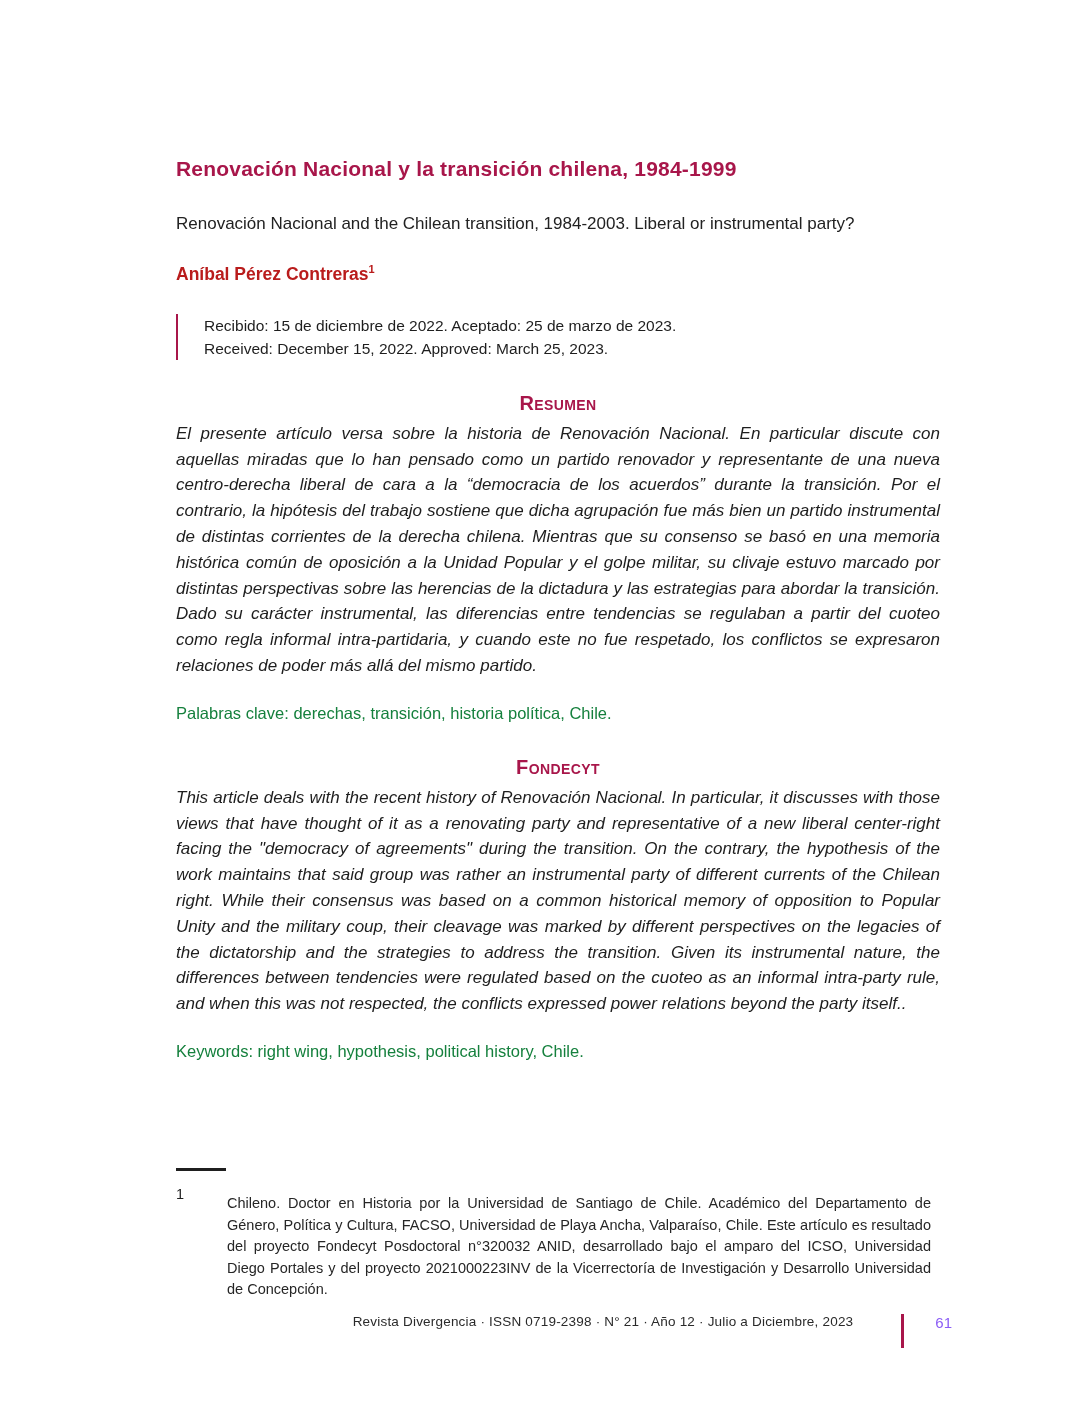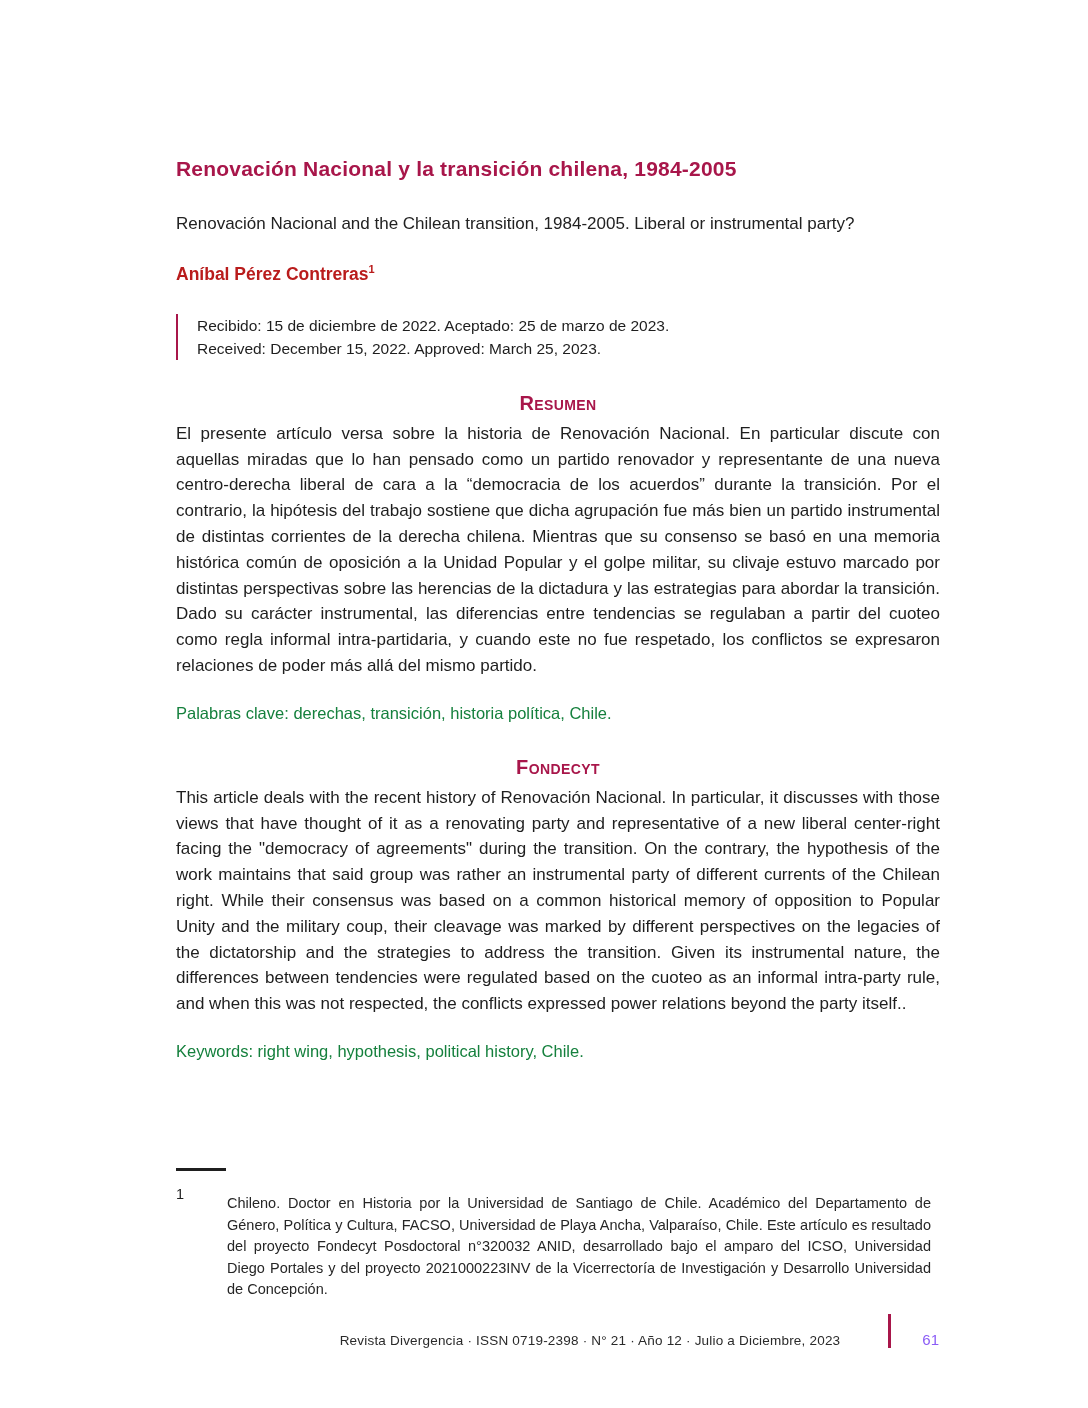--- a/index.html
+++ b/index.html
@@ -38,41 +38,42 @@
   .author {
     margin: 28px 0 0 0;
     font-size: 17.5px;
     font-weight: 700;
     color: #b91c1c;
   }
   .author sup { font-size: 11px; font-weight: 700; }
   .dates {
     margin: 29px 0 0 0;
     border-left: 2px solid #a8164a;
-    padding-left: 19px;
+    padding-left: 26px;
     font-size: 15.5px;
     line-height: 23px;
     color: #1e1e1e;
   }
   .section-heading {
     margin: 31px 0 0 0;
     font-size: 20px;
     line-height: 24px;
     font-weight: 700;
     color: #a8164a;
     font-variant: small-caps;
     letter-spacing: 0.4px;
     text-align: center;
   }
   .body-text {
     margin: 6px 0 0 0;
     font-size: 17px;
     line-height: 25.8px;
     text-align: justify;
     color: #1e1e1e;
+    font-style: italic;
   }
   .keywords-line {
     margin: 23px 0 0 0;
     font-size: 16.5px;
     line-height: 22px;
     color: #15803d;
   }
   .footnote-block {
     position: absolute;
     left: 176px;
@@ -95,23 +96,23 @@
   .footnote-text {
     margin: 9px;
     font-size: 14.5px;
     line-height: 21.5px;
     text-align: justify;
     color: #262626;
   }
   .footer {
     position: absolute;
     top: 1314px;
-    right: 149px;
+    right: 136px;
     display: flex;
-    align-items: flex-end;
+    align-items: flex-start;
   }
   .footer-journal {
     font-size: 13.5px;
     color: #2a2a2a;
     letter-spacing: 0.2px;
   }
   .footer-bar {
     width: 3px;
     height: 34px;
     background: #a8164a;
@@ -123,24 +124,24 @@
     margin-left: 31px;
   }
 </style>
 </head>
 <body>
 
 <div class="page">
   <div class="content">
 
     <h1 class="title">
-      <span class="title-line">Renovación Nacional y la transición chilena, 1984-2005</span>
+      <span class="title-line">Renovación Nacional y la transición chilena, 1984-1999</span>
     </h1>
 
-    <p class="subtitle">Renovación Nacional and the Chilean transition, 1984-2005. Liberal or instrumental party?</p>
+    <p class="subtitle">Renovación Nacional and the Chilean transition, 1984-2003. Liberal or instrumental party?</p>
 
     <p class="author"><span>Aníbal Pérez Contreras</span><sup>1</sup></p>
 
     <div class="dates">
       <div>Recibido: 15 de diciembre de 2022. Aceptado: 25 de marzo de 2023.</div>
       <div>Received: December 15, 2022. Approved: March 25, 2023.</div>
     </div>
 
     <h2 class="section-heading">Resumen</h2>
     <p class="body-text">El presente artículo versa sobre la historia de Renovación Nacional. En particular discute con aquellas miradas que lo han pensado como un partido renovador y representante de una nueva centro-derecha liberal de cara a la “democracia de los acuerdos” durante la transición. Por el contrario, la hipótesis del trabajo sostiene que dicha agrupación fue más bien un partido instrumental de distintas corrientes de la derecha chilena. Mientras que su consenso se basó en una memoria histórica común de oposición a la Unidad Popular y el golpe militar, su clivaje estuvo marcado por distintas perspectivas sobre las herencias de la dictadura y las estrategias para abordar la transición. Dado su carácter instrumental, las diferencias entre tendencias se regulaban a partir del cuoteo como regla informal intra-partidaria, y cuando este no fue respetado, los conflictos se expresaron relaciones de poder más allá del mismo partido.</p>

